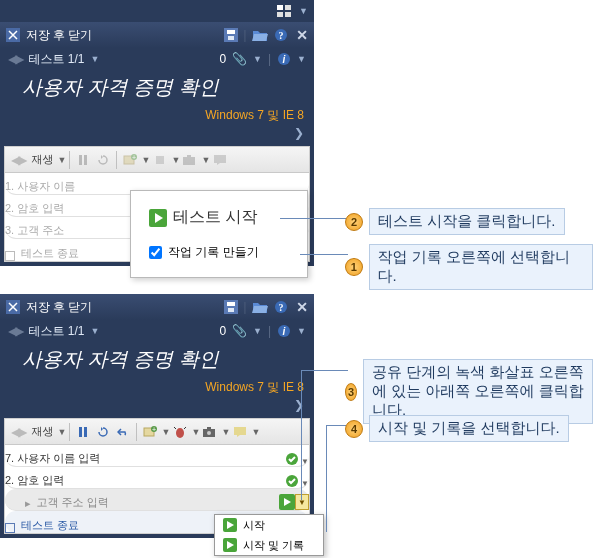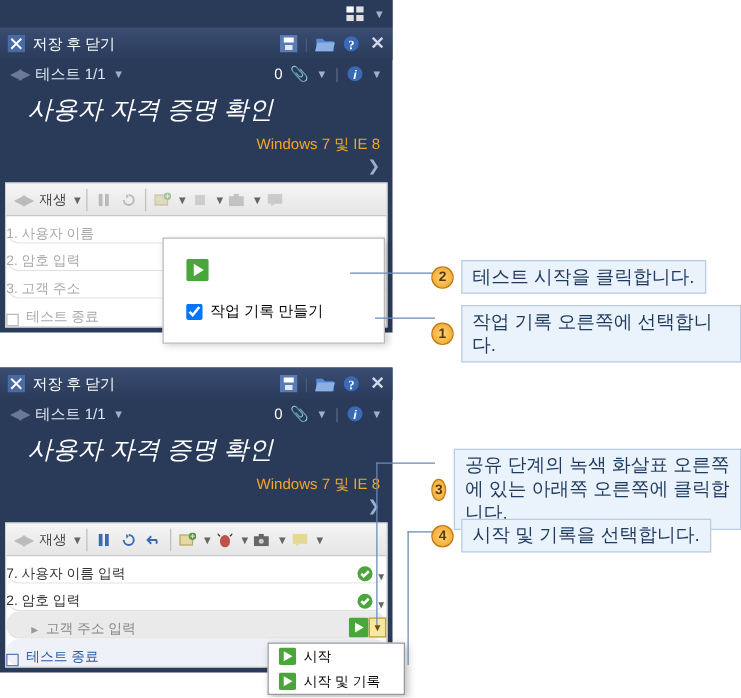--- a/index.html
+++ b/index.html
@@ -194,20 +194,21 @@
     </div>
 
     <div class="overlay" style="left:130px; top:190px; width:178px;">
       <div class="start-label">
         <span>
           <svg width="18" height="18">
               <rect width="18" height="18" rx="2" fill="#4aa53a"></rect>
               <path d="M6 4 L14 9 L6 14 z" fill="#fff"></path>
             </svg>
         </span>
+        <span>테스트 시작</span>
       </div>
       <div class="chk-row">
         <input type="checkbox" checked="" style="">
         <span>작업 기록 만들기</span>
       </div>
     </div>
   </div>
 
   <div class="lead" style="left:280px; top:218px; width:68px;"></div>
   <div class="callout" style="left:345px; top:208px;">

